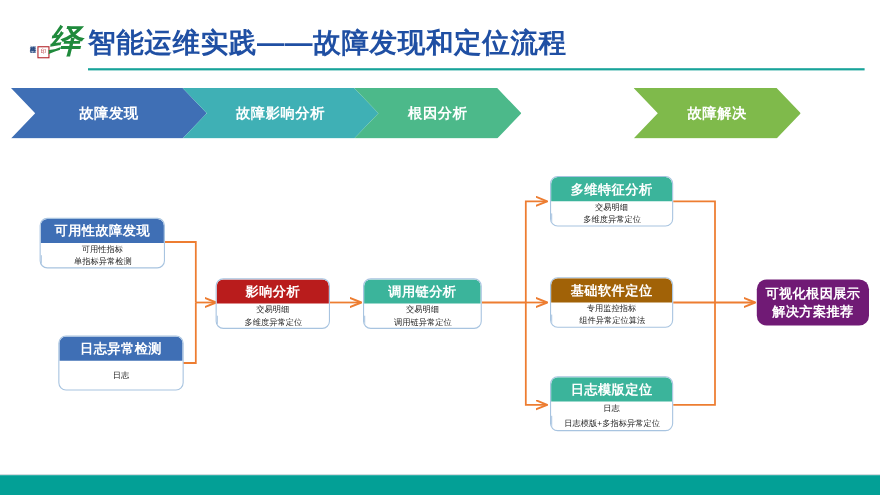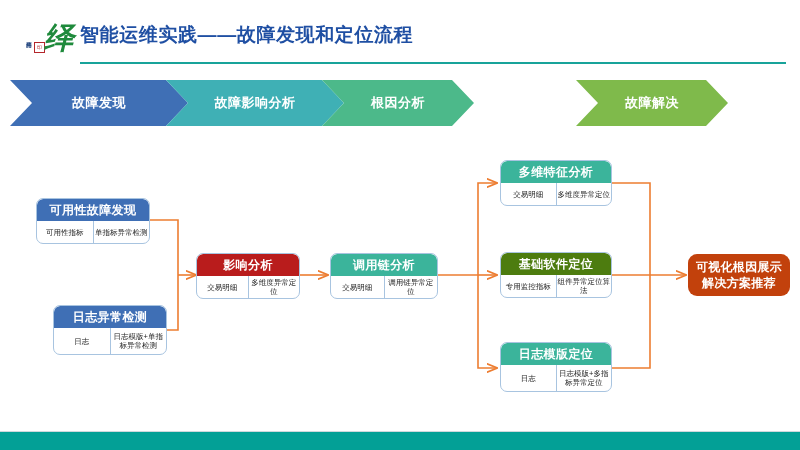--- a/index.html
+++ b/index.html
@@ -63,21 +63,21 @@
     font-family: "DejaVu Serif", "Liberation Serif", serif;
     font-size: 30px;
     line-height: 36px;
     font-weight: bold;
     color: #1f8a3c;
     font-style: italic;
   }
   #title {
     position: absolute;
     left: 80px; top: 22px;
-    font-size: 19px;
+    font-size: 25px;
     font-weight: bold;
     color: #1f4fa3;
     letter-spacing: 0.6px;
     white-space: nowrap;
   }
   #title-rule {
     position: absolute;
     left: 80px; top: 62px;
     width: 706px; height: 2px;
     background: #18a39a;
@@ -136,20 +136,21 @@
     color: #ffffff;
     font-size: 12px;
     font-weight: bold;
     letter-spacing: 0.4px;
     white-space: nowrap;
     border-radius: 6px 6px 0 0;
   }
   .node .cells {
     display: flex;
     height: calc(100% - 22px);
+    flex-direction: column;
   }
   .node .cell {
     flex: 1 1 0;
     display: flex;
     align-items: center;
     justify-content: center;
     text-align: center;
     font-size: 7.5px;
     line-height: 9px;
     color: #222222;
@@ -251,21 +252,20 @@
         <div class="head" style="background: rgb(63, 111, 181);">可用性故障发现</div>
         <div class="cells">
           <div class="cell">可用性指标</div>
           <div class="cell">单指标异常检测</div>
         </div>
       </div>
       <div class="node" style="left: 53px; top: 175px; width: 114px; height: 50px;">
         <div class="head" style="background: rgb(63, 111, 181);">日志异常检测</div>
         <div class="cells">
           <div class="cell">日志</div>
-          <div class="cell">日志模版+单指标异常检测</div>
         </div>
       </div>
       <div class="node" style="left: 196px; top: 123px; width: 104px; height: 46px;">
         <div class="head" style="background: #b91c1c;">影响分析</div>
         <div class="cells">
           <div class="cell">交易明细</div>
           <div class="cell">多维度异常定位</div>
         </div>
       </div>
       <div class="node" style="left: 330px; top: 123px; width: 108px; height: 46px;">
@@ -276,34 +276,34 @@
         </div>
       </div>
       <div class="node" style="left: 500px; top: 30px; width: 112px; height: 46px;">
         <div class="head" style="background: rgb(59, 180, 155);">多维特征分析</div>
         <div class="cells">
           <div class="cell">交易明细</div>
           <div class="cell">多维度异常定位</div>
         </div>
       </div>
       <div class="node" style="left: 500px; top: 122px; width: 112px; height: 46px;">
-        <div class="head" style="background: #4d7c0f; text-align: center;">基础软件定位</div>
+        <div class="head" style="background: #a16207; text-align: center;">基础软件定位</div>
         <div class="cells">
           <div class="cell">专用监控指标</div>
           <div class="cell">组件异常定位算法</div>
         </div>
       </div>
       <div class="node" style="left: 500px; top: 212px; width: 112px; height: 50px;">
         <div class="head" style="background: rgb(59, 180, 155);">日志模版定位</div>
         <div class="cells">
           <div class="cell">日志</div>
           <div class="cell">日志模版+多指标异常定位</div>
         </div>
       </div>
-      <div class="node terminal" style="left: 688px; top: 124px; width: 102px; height: 42px; background: #c2410c;">
+      <div class="node terminal" style="left: 688px; top: 124px; width: 102px; height: 42px; background: #701a75;">
         <div>
           <div>可视化根因展示</div>
           <div>解决方案推荐</div>
         </div>
       </div>
     </div>
 
   <div id="footer-rule"></div>
   <div id="footer-bar"></div>
 </div>

